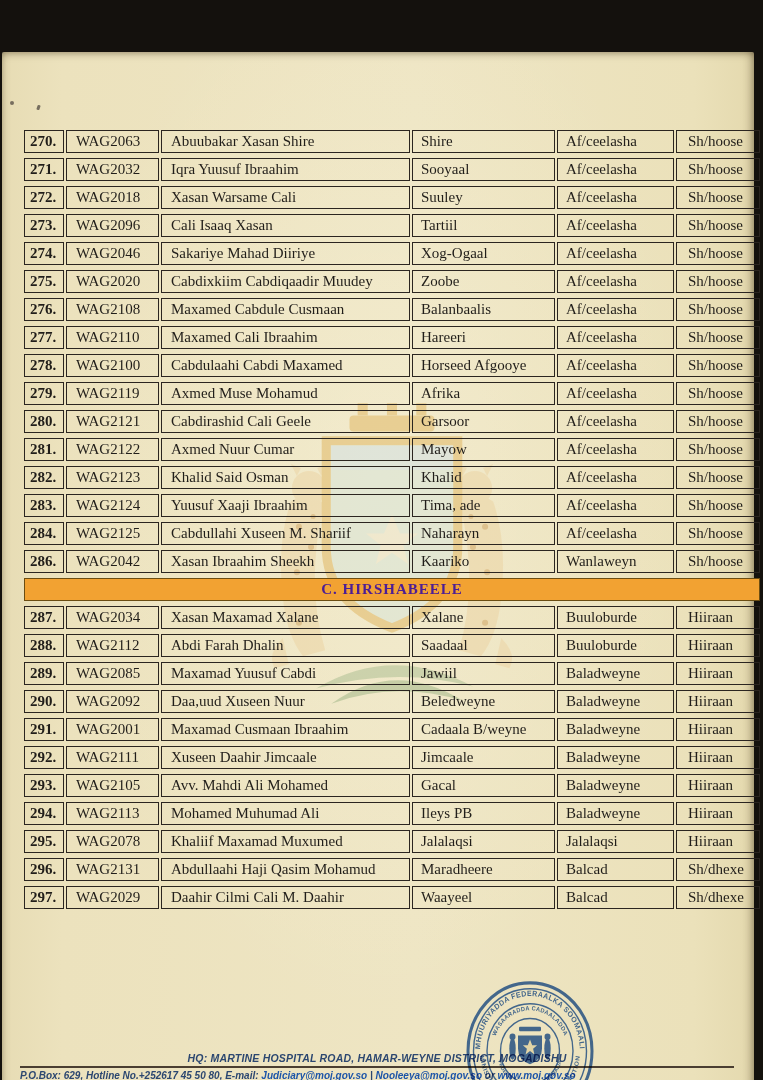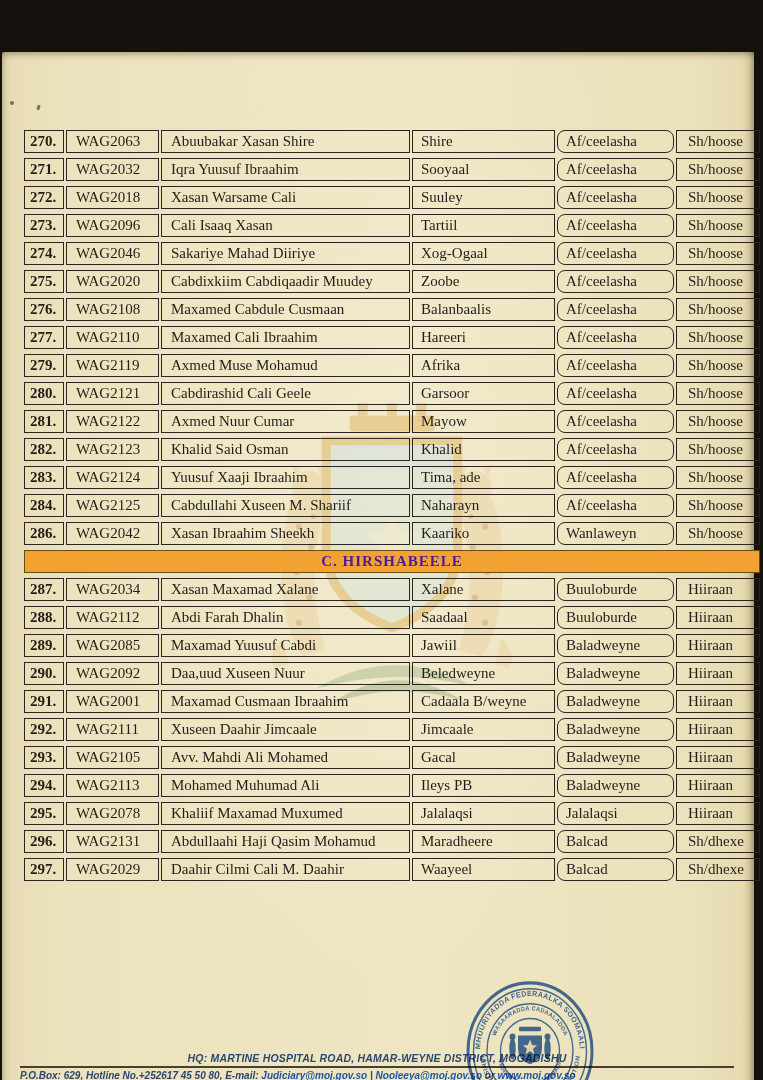--- a/index.html
+++ b/index.html
@@ -31,21 +31,21 @@
   }
   table.registry td {
     border:1.5px solid #2b2520; height:23px; vertical-align:middle;
     font-size:15px; color:#211e1a; background:transparent;
     overflow:hidden; white-space:nowrap;
   }
   td.c-num { font-weight:bold; padding-left:5px; font-size:14px; }
   td.c-id { padding-left:9px; }
   td.c-name { padding-left:9px; }
   td.c-alias { padding-left:8px; }
-  td.c-district { padding-left:8px;border-radius:8px; }
+  td.c-district { padding-left:8px; }
   td.c-region { padding-left:11px; }
   tr.section-row td {
     background:#f2a232; border:1.5px solid #6b4d12; text-align:center;
     font-weight:bold; font-size:15px; letter-spacing:1px; color:#4c1d95;
   }
 
   .footer { position:absolute; left:18px; top:1000px; width:714px;
     font-family:"Liberation Sans", sans-serif; color:#2c4770; }
   .hq-line { text-align:center; font-size:10.5px; font-weight:bold; font-style:italic;
     letter-spacing:.2px; padding-bottom:2px; }
@@ -176,20 +176,28 @@
           <td class="c-name">Maxamed Cabdule Cusmaan</td>
           <td class="c-alias">Balanbaalis</td>
           <td class="c-district">Af/ceelasha</td>
           <td class="c-region">Sh/hoose</td>
         </tr>
         <tr>
           <td class="c-num">277.</td>
           <td class="c-id">WAG2110</td>
           <td class="c-name">Maxamed Cali Ibraahim</td>
           <td class="c-alias">Hareeri</td>
+          <td class="c-district">Af/ceelasha</td>
+          <td class="c-region">Sh/hoose</td>
+        </tr>
+        <tr>
+          <td class="c-num">278.</td>
+          <td class="c-id">WAG2100</td>
+          <td class="c-name">Cabdulaahi Cabdi Maxamed</td>
+          <td class="c-alias">Horseed Afgooye</td>
           <td class="c-district">Af/ceelasha</td>
           <td class="c-region">Sh/hoose</td>
         </tr>
         <tr>
           <td class="c-num">279.</td>
           <td class="c-id">WAG2119</td>
           <td class="c-name">Axmed Muse Mohamud</td>
           <td class="c-alias">Afrika</td>
           <td class="c-district">Af/ceelasha</td>
           <td class="c-region">Sh/hoose</td>

